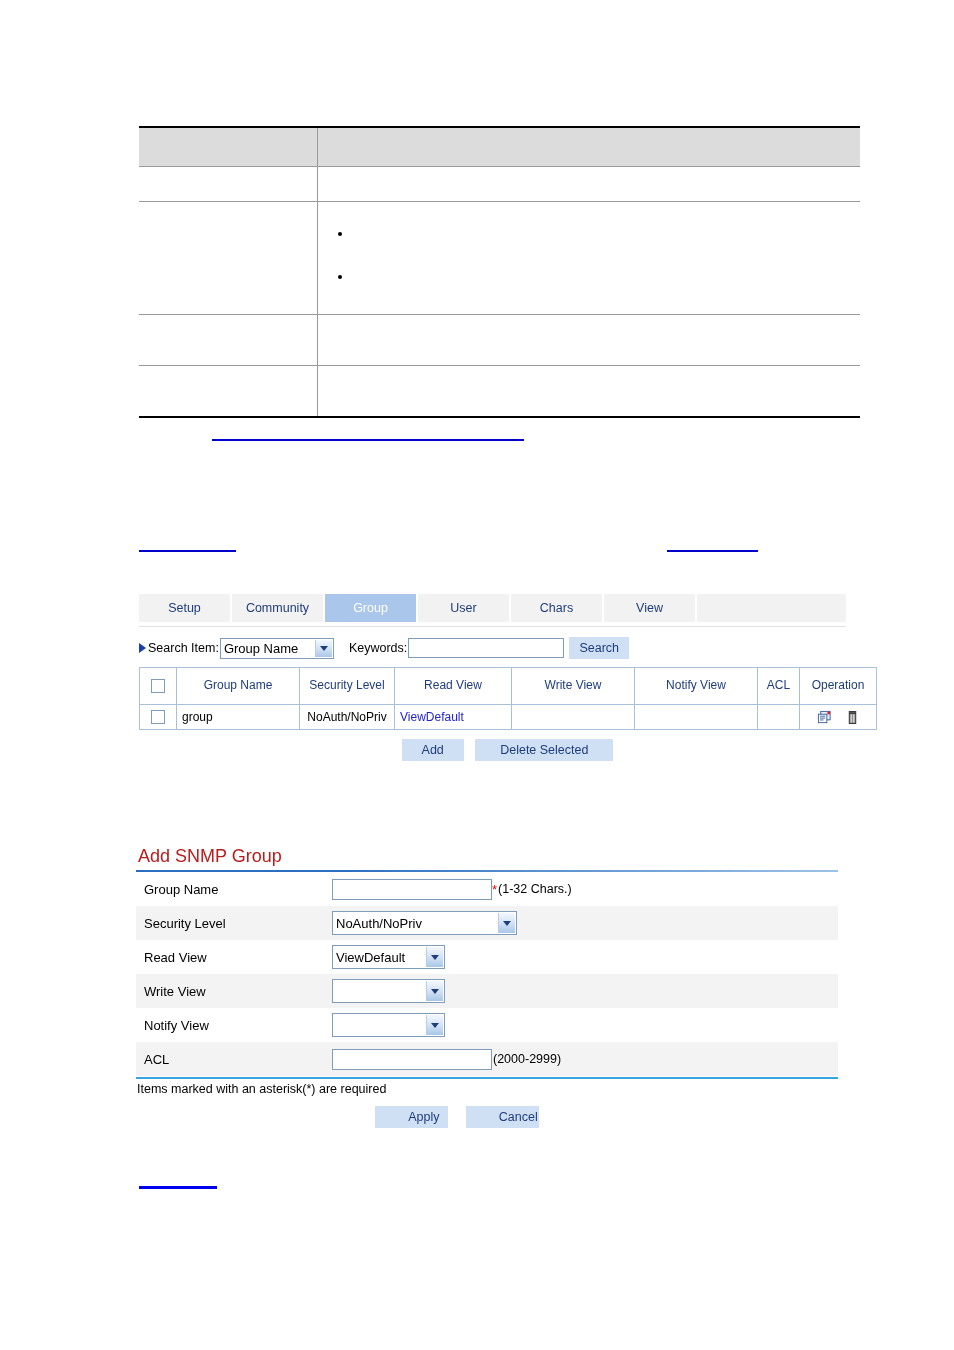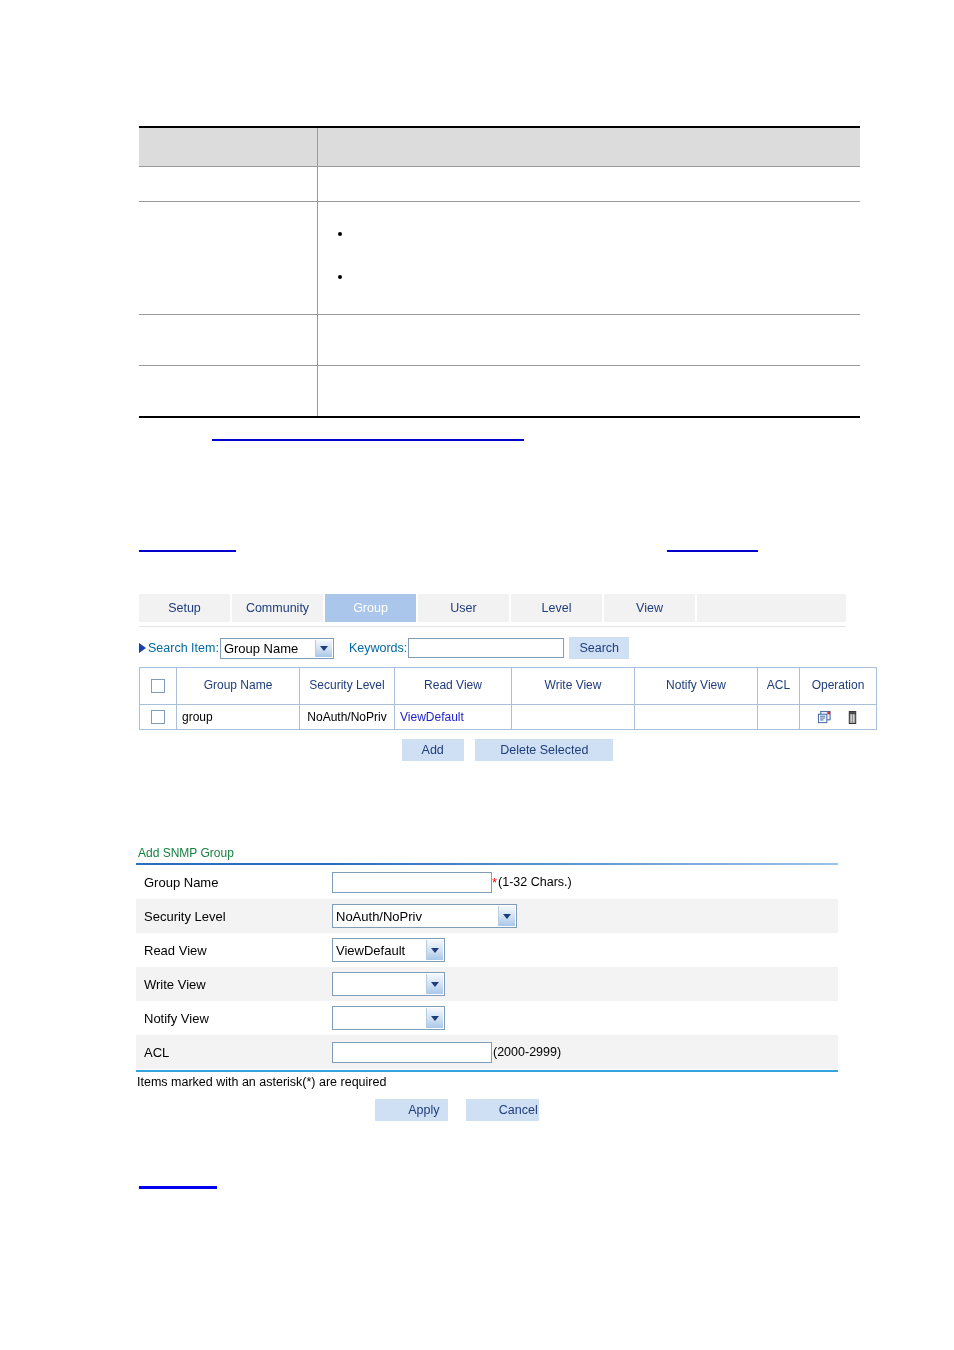--- a/index.html
+++ b/index.html
@@ -120,21 +120,21 @@
     height: 22px;
     font-size: 12.5px;
   }
   .tri-marker {
     width: 0; height: 0;
     border-top: 5px solid transparent;
     border-bottom: 5px solid transparent;
     border-left: 7px solid #1a3faa;
     margin-right: 2px;
   }
-  .searchrow .lbl { color: #0369a1; white-space: nowrap; }
+  .searchrow .lbl { color: #000000; white-space: nowrap; }
   .sel-box {
     position: relative;
     display: inline-flex;
     align-items: center;
     height: 21px;
     border: 1px solid #7f9db9;
     background: #ffffff;
     box-sizing: border-box;
     padding: 0 22px 0 3px;
     font-size: 13px;
@@ -235,22 +235,22 @@
   .grid-buttons .btn { margin: 0 4px; }
 
   
   .formwrap {
     position: absolute;
     left: 136px;
     top: 846px;
     width: 702px;
   }
   .form-title {
-    color: #15803d;
-    font-size: 12px;
+    color: #b91c1c;
+    font-size: 18px;
     padding: 0 0 3px 2px;
   }
   .form-title-rule {
     height: 2px;
     background: linear-gradient(to right, #2a6ec0 0%, #2a6ec0 28%, #9dc2e8 100%);
   }
   .frow {
     display: flex;
     align-items: center;
     height: 34px;
@@ -331,21 +331,21 @@
     <div class="tab">
       <span>Community</span>
     </div>
     <div class="tab active">
       <span>Group</span>
     </div>
     <div class="tab">
       <span>User</span>
     </div>
     <div class="tab">
-      <span>Level</span>
+      <span>Chars</span>
     </div>
     <div class="tab">
       <span>View</span>
     </div>
     <div class="tab filler"></div>
   </div>
   <div class="tabbar-underline"></div>
 
   <div class="searchrow">
     <span class="tri-marker"></span>

